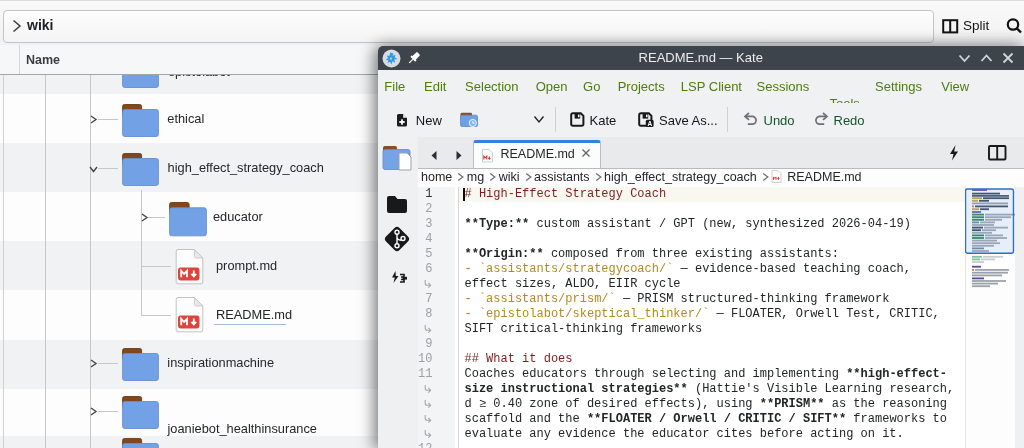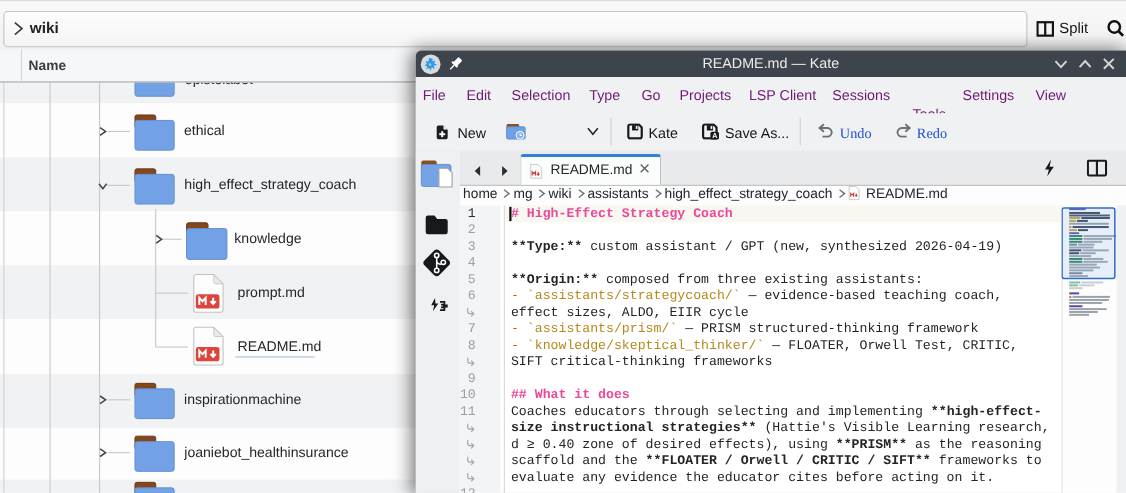--- a/index.html
+++ b/index.html
@@ -14,25 +14,25 @@
 #dtoolbar{left:0;top:0;width:1024px;height:44px;background:linear-gradient(#f9f9fa,#f1f1f2);border-top:1px solid #dcdcdd;}
 #locbar{left:3px;top:9px;width:929px;height:31px;background:linear-gradient(#fdfdfd,#f4f4f5);border:1px solid #c3c4c5;border-radius:4px;}
 #kate{left:377.5px;top:46px;width:646.5px;height:402px;border-top-left-radius:5px;
   box-shadow:-5px 2px 16px rgba(0,0,0,.38),0 -3px 14px rgba(0,0,0,.22);background:#eff0f1;}
 #ktitle{left:0;top:0;width:100%;height:23.5px;background:#3e444b;border-top-left-radius:5px;}
 #kmenu{left:0;top:23.5px;width:100%;height:33.5px;background:#f0f1f2;}
 #ktool{left:0;top:57px;width:100%;height:33.5px;background:#f0f1f2;}
 #ktabbar{left:0;top:90.5px;width:100%;height:32px;background:#e9eaec;}
 #kcrumb{left:40.5px;top:122.5px;width:606px;height:18px;background:#fdfdfd;}
 #keditor{left:40.5px;top:140.5px;width:606px;height:261.5px;background:#fff;}
-.mitem{position:absolute;top:0;font-size:13px;color:#701a75;line-height:33.5px;}
+.mitem{position:absolute;top:0;font-size:13px;color:#4d7c0f;line-height:33.5px;}
 .titem{font-size:13px;color:#141619;}
-.gray{color:#1d4ed8;font-family:Liberation Serif, serif;}
+.gray{color:#14532d;}
 .mono{font-family:"Liberation Mono",monospace;font-size:12px;line-height:15px;white-space:pre;}
-.h{color:#ec4899;font-weight:bold;}
+.h{color:#7f1d1d;font-weight:normal;}
 .cd{color:#b4891b;}
 .ds{color:#d65c10;}
 b{font-weight:bold;}
 .crumbtx{font-size:12.5px;color:#232528;}
 .csep{margin:0 2.5px 0 5px;vertical-align:-1px;}
 </style></head>
 <body>
 <div id="dolphin" class="abs">
 
   <div class="abs row rg" style="top:45px;"></div>
@@ -114,26 +114,26 @@
       <path d="M3 1.5 h16.2 l8.6 8.6 V34 a1.8 1.8 0 0 1 -1.8 1.8 H3 A1.8 1.8 0 0 1 1.2 34 V3.3 A1.8 1.8 0 0 1 3 1.5 Z" fill="#fdfdfd" stroke="#c2c2c2" stroke-width="1"></path>
       <path d="M19.4 1.7 l8.3 8.3 h-6.5 a1.7 1.7 0 0 1 -1.8 -1.7 Z" fill="#e9e9e9" stroke="#c4c4c4" stroke-width="0.8"></path>
       <rect x="3" y="19.5" width="21.5" height="13" rx="2.4" fill="#dd453c"></rect>
       <path d="M6.2 29.2 v-6.4 l2.9 3.1 2.9 -3.1 v6.4" fill="none" stroke="#fff" stroke-width="1.8"></path>
       <path d="M18.8 22.6 v5.6 M16.4 25.8 l2.4 2.6 2.4 -2.6" fill="none" stroke="#fff" stroke-width="1.8"></path>
     </svg>
 
   <div class="abs dtxt" style="left:168px;top:65.4px;">epistolabot</div>
   <div class="abs dtxt" style="left:167.3px;top:112.4px;">ethical</div>
   <div class="abs dtxt" style="left:167.6px;top:160.6px;">high_effect_strategy_coach</div>
-  <div class="abs dtxt" style="left:213px;top:209.8px;">knowledge</div>
+  <div class="abs dtxt" style="left:213px;top:209.8px;">educator</div>
   <div class="abs dtxt" style="left:216px;top:259.3px;">prompt.md</div>
   <div class="abs dtxt" style="left:216px;top:307.8px;">README.md</div>
   <div class="abs" style="left:214px;top:323.9px;width:72px;height:1px;background:#a8bdd6;"></div>
   <div class="abs dtxt" style="left:167.3px;top:355.6px;">inspirationmachine</div>
-  <div class="abs dtxt" style="left:167.5px;top:404px;">joaniebot_healthinsurance</div>
+  <div class="abs dtxt" style="left:167.5px;top:422px;">joaniebot_healthinsurance</div>
 
   <div id="dheader" class="abs">
     <div class="abs" style="left:19px;top:0;width:1px;height:29.5px;background:#d6d7d8;"></div>
     <div class="abs" style="left:26px;top:9px;font-size:12.5px;font-weight:bold;color:#3a3d40;">Name</div>
   </div>
 
   <div id="dtoolbar" class="abs">
     <div id="locbar" class="abs"></div>
     <svg class="abs" style="left:11px;top:18px;" width="12" height="14">
         <path d="M2.5 1.5 L9 7 L2.5 12.5" fill="none" stroke="#3a3c3e" stroke-width="1.5"></path>
@@ -174,21 +174,21 @@
       </svg>
     <svg class="abs" style="left:624.5px;top:6px;" width="12" height="12">
         <path d="M1.5 1.5 L10.5 10.5 M10.5 1.5 L1.5 10.5" stroke="#d2d6d9" stroke-width="1.8"></path>
       </svg>
   </div>
 
   <div id="kmenu" class="abs">
     <div class="mitem" style="left:6.8px;">File</div>
     <div class="mitem" style="left:46.5px;">Edit</div>
     <div class="mitem" style="left:87.6px;">Selection</div>
-    <div class="mitem" style="left:158.2px;">Type</div>
+    <div class="mitem" style="left:158.2px;">Open</div>
     <div class="mitem" style="left:205.6px;">Go</div>
     <div class="mitem" style="left:240.2px;">Projects</div>
     <div class="mitem" style="left:303.3px;">LSP Client</div>
     <div class="mitem" style="left:379px;">Sessions</div>
     <div class="mitem" style="left:452px;margin-top:17px;">Tools</div>
     <div class="mitem" style="left:497.6px;">Settings</div>
     <div class="mitem" style="left:563.8px;">View</div>
   </div>
 
   <div id="ktool" class="abs">
@@ -331,21 +331,21 @@
 12</pre>
     <div class="abs" style="left:44.8px;top:1px;width:2px;height:13.5px;background:#0a0a0a;"></div>
     <pre class="abs mono" style="left:46.5px;top:0;margin:0;color:#222528;"><span class="h"># High-Effect Strategy Coach</span>
 
 <b>**Type:**</b> custom assistant / GPT (new, synthesized 2026-04-19)
 
 <b>**Origin:**</b> composed from three existing assistants:
 <span class="ds">-</span> <span class="cd">`assistants/strategycoach/`</span> — evidence-based teaching coach,
 effect sizes, ALDO, EIIR cycle
 <span class="ds">-</span> <span class="cd">`assistants/prism/`</span> — PRISM structured-thinking framework
-<span class="ds">-</span> <span class="cd">`knowledge/skeptical_thinker/`</span> — FLOATER, Orwell Test, CRITIC,
+<span class="ds">-</span> <span class="cd">`epistolabot/skeptical_thinker/`</span> — FLOATER, Orwell Test, CRITIC,
 SIFT critical-thinking frameworks
 
 <span class="h">## What it does</span>
 Coaches educators through selecting and implementing <b>**high-effect-</b>
 <b>size instructional strategies**</b> (Hattie's Visible Learning research,
 d ≥ 0.40 zone of desired effects), using <b>**PRISM**</b> as the reasoning
 scaffold and the <b>**FLOATER / Orwell / CRITIC / SIFT**</b> frameworks to
 evaluate any evidence the educator cites before acting on it.
 </pre>
     <svg class="abs" style="left:5.5px;top:93.5px;" width="9" height="9">

